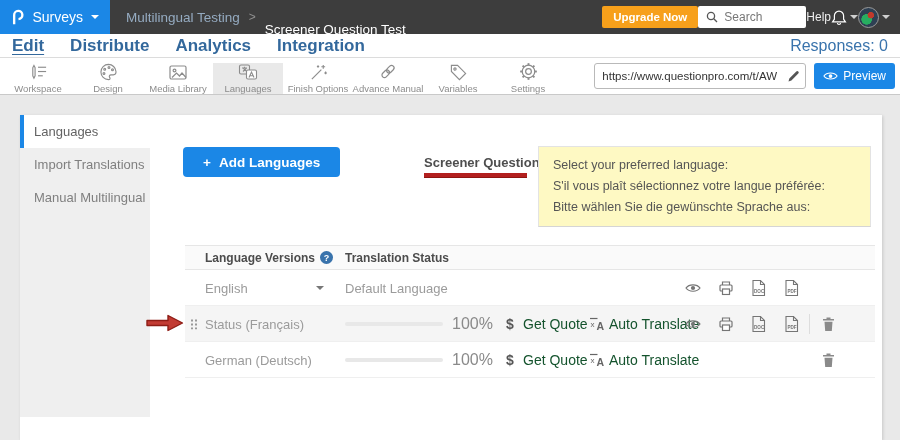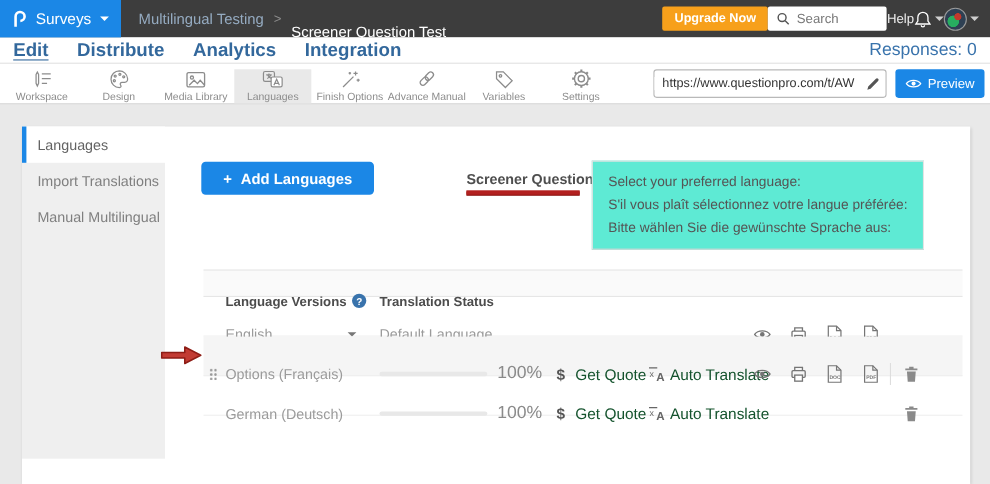--- a/index.html
+++ b/index.html
@@ -68,31 +68,31 @@
   .side-item.active { background:#fff; border-left-color:#1B87E6; color:#636363; }
 
   .mainarea { position:absolute; left:130px; right:0; top:0; bottom:0; }
   .addbtn { position:absolute; left:33px; top:32px; height:30px; padding:0 20px; background:#1B87E6;
     color:#fff; border:none; border-radius:4px; font-size:13.5px; font-weight:bold;
     font-family:inherit; cursor:pointer; display:flex; align-items:center; gap:8px; }
   .screener-label { position:absolute; left:274px; top:40px; font-size:13px; font-weight:bold;
     color:#4E4E4E; }
   .screener-underline { position:absolute; left:274px; top:58px; width:103px; height:4px;
     background:#B3201F; box-shadow:0 1px 0 #8E1512; }
-  .screener-panel { position:absolute; left:388px; top:31px; width:302px; background:#5eead4;
+  .screener-panel { position:absolute; left:388px; top:31px; width:333px; background:#fef9c3;
     border:1px solid #E3E3E3; border-bottom-color:#D5D5D5; padding:8px 14px; }
   .screener-panel div { font-size:12.5px; color:#555; line-height:21px; }
 
   
   .langtable { position:absolute; left:35px; top:130px; width:690px; }
   .thead { position:relative; height:25px; background:#FAFAFA; border-top:1px solid #E6E6E6;
     border-bottom:1px solid #E6E6E6; }
   .trow { position:relative; height:36px; border-bottom:1px solid #EFEFEF; }
   .trow.alt { background:#F5F5F5; }
-  .c { position:absolute; top:50%; transform:translateY(-50%); white-space:nowrap;margin-top:16px; }
+  .c { position:absolute; top:50%; transform:translateY(-50%); white-space:nowrap; }
   .th { font-size:12px; font-weight:bold; color:#4C4C4C; display:flex; align-items:center; gap:5px; }
   .helpdot { width:13px; height:13px; border-radius:50%; background:#3973AC; color:#fff;
     font-size:9px; font-weight:bold; display:inline-flex; align-items:center; justify-content:center;
     cursor:pointer; }
   .langname { font-size:13px; color:#9B9B9B; }
   .statustxt { font-size:13px; color:#9B9B9B; }
   .ddcaret { color:#777; cursor:pointer; }
   .draghandle { width:7px; height:11px; cursor:grab;
     background-image:radial-gradient(circle,#999 1px,transparent 1.3px);
     background-size:4px 4px; }
@@ -344,21 +344,21 @@
                     <path d="M2 1 h7.5 L13.5 5 V16 H2 Z"></path>
                     <path d="M9.5 1 v4 h4"></path>
                   </g>
                   <text x="3.4" y="13.5" font-size="4.6" font-weight="bold" fill="#757575" font-family="Liberation Sans, sans-serif">PDF</text>
                 </svg>
             </span>
           </div>
 
           <div class="trow alt">
             <span class="c draghandle" style="left:5px"></span>
-            <span class="c langname" style="left:20px">Options (Français)</span>
+            <span class="c langname" style="left:20px">Status (Français)</span>
             <span class="c ptrack" style="left:160px">
               <span class="pbar" style="width: 100%;"></span>
             </span>
             <span class="c pct" style="left:267px">100%</span>
             <span class="c dollar" style="left:321px">$</span>
             <span class="c tlink" style="left:338px">Get Quote</span>
             <span class="c rowicon" style="left:404px">
               <svg width="17" height="14" viewBox="0 0 17 14">
                   <line x1="1" y1="1.5" x2="8.5" y2="1.5" stroke="#666" stroke-width="1.2"></line>
                   <text x="1.5" y="9.5" font-size="8" fill="#666" font-family="Liberation Sans, sans-serif">x</text>

